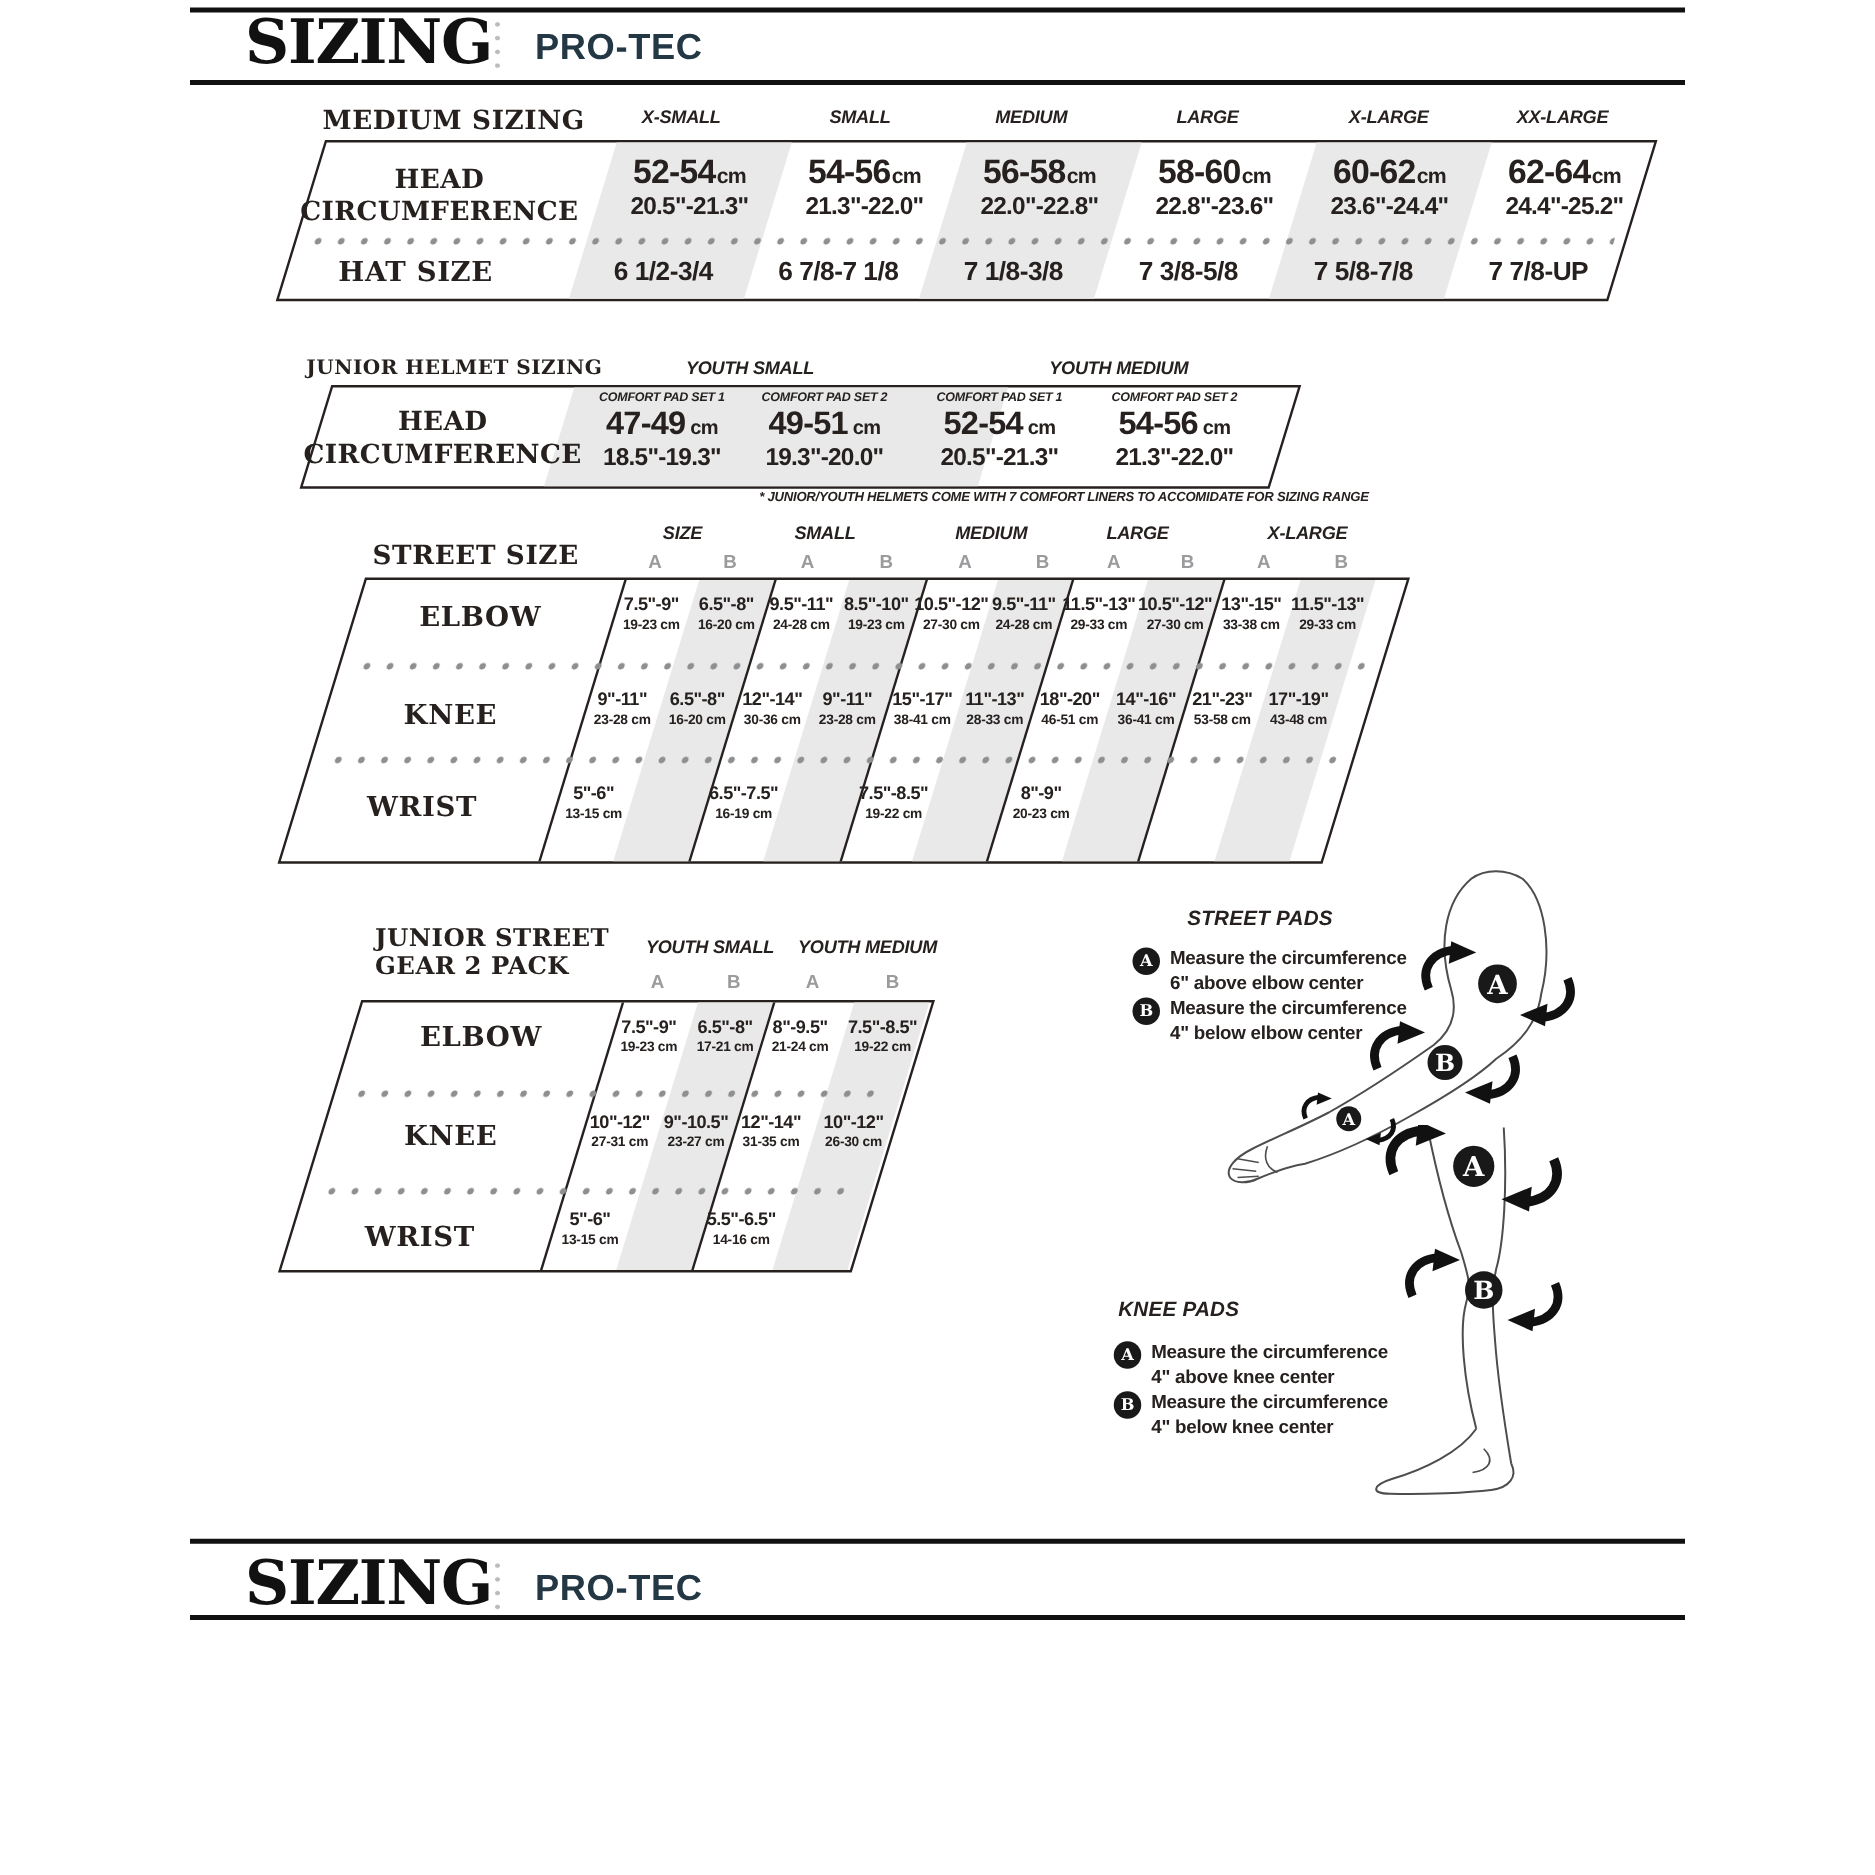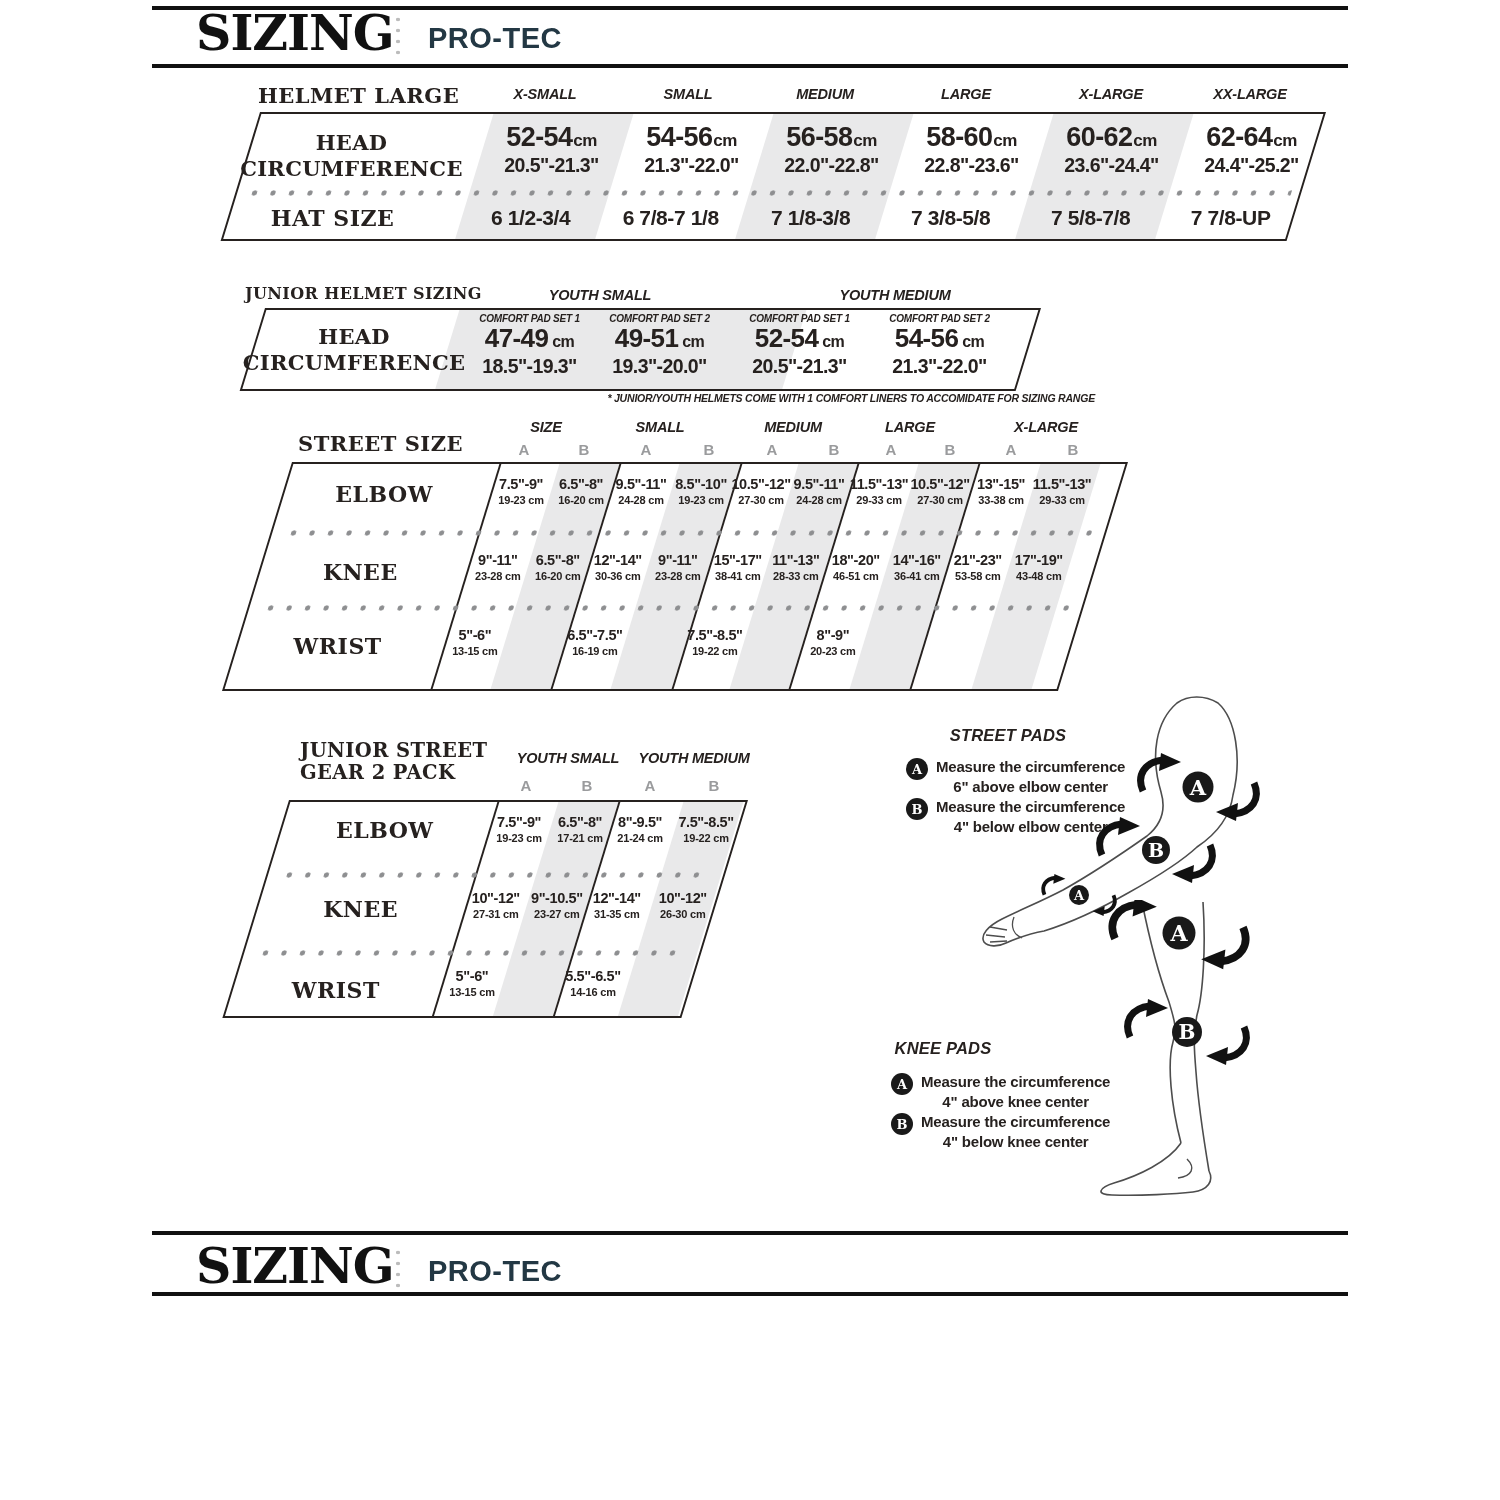--- a/index.html
+++ b/index.html
@@ -30,38 +30,38 @@
   .hat{font-size:21px;font-weight:700;letter-spacing:-.4px;}
   .sin{font-size:14.5px;font-weight:700;letter-spacing:-.4px;}
   .scm{font-size:11px;font-weight:700;letter-spacing:-.2px;margin-top:2px;}
   .sechead{font-size:21px;letter-spacing:.5px;}
   .ghead{position:absolute;font-size:14.5px;font-weight:700;font-style:italic;text-align:center;width:120px;letter-spacing:-.2px;}
   .ab{position:absolute;font-size:15px;font-weight:700;color:#9a9b9d;width:30px;text-align:center;}
   .padset{font-size:10px;font-weight:700;font-style:italic;letter-spacing:-.2px;}
   .jbig{font-size:26px;font-weight:700;letter-spacing:-.6px;}
   .note{font-size:10.5px;font-weight:700;font-style:italic;letter-spacing:-.2px;}
   .gtitle{font-size:16.5px;font-weight:700;font-style:italic;letter-spacing:.2px;text-align:center;width:200px;}
-  .mtext{font-size:15px;font-weight:700;line-height:1.3;letter-spacing:-.2px;text-align:center;}
+  .mtext{font-size:15px;font-weight:700;line-height:1.3;letter-spacing:-.2px;}
   .bullet{position:absolute;width:22px;height:22px;border-radius:50%;background:#191919;color:#fff;
           display:flex;align-items:center;justify-content:center;
           font-family:"DejaVu Serif",serif;font-weight:700;font-size:13px;}
   svg text.mk{font-family:"DejaVu Serif",serif;font-weight:700;fill:#fff;text-anchor:middle;}
 </style>
 </head>
 <body>
 
 <div id="page">
 
   <div class="rule" style="top:6px"></div>
   <div class="abs brand" style="left:196px;top:4px">SIZING</div>
   <div class="abs vdots" style="left:396px;top:14px;height:44px"></div>
   <div class="abs logo" style="left:428px;top:22px">PRO-TEC</div>
   <div class="rule" style="top:64px"></div>
 
-  <div class="abs slab sechead" style="left:258px;top:83px">HELMET LARGE</div>
+  <div class="abs slab sechead" style="left:258px;top:83px">MEDIUM SIZING</div>
   <div class="ghead" style="left:485px;top:86px">X-SMALL</div>
   <div class="ghead" style="left:628px;top:86px">SMALL</div>
   <div class="ghead" style="left:765px;top:86px">MEDIUM</div>
   <div class="ghead" style="left:906px;top:86px">LARGE</div>
   <div class="ghead" style="left:1051px;top:86px">X-LARGE</div>
   <div class="ghead" style="left:1190px;top:86px">XX-LARGE</div>
 
   <div class="ptable" style="left:260px;top:112px;width:1062px;height:125px">
     <div class="stripe" style="left:232px;width:140px"></div>
     <div class="stripe" style="left:512px;width:140px"></div>
@@ -133,21 +133,21 @@
       <div class="padset">COMFORT PAD SET 1</div>
       <div class="jbig"><span>52-54</span><span class="suf2">cm</span></div>
       <div class="inch">20.5"-21.3"</div>
       </div>
     <div class="cell" style="left:614px;top:3px;width:140px">
       <div class="padset">COMFORT PAD SET 2</div>
       <div class="jbig"><span>54-56</span><span class="suf2">cm</span></div>
       <div class="inch">21.3"-22.0"</div>
       </div>
   </div>
-  <div class="abs note" style="left:595px;top:392px;width:500px;text-align:right">* JUNIOR/YOUTH HELMETS COME WITH 1 COMFORT LINERS TO ACCOMIDATE FOR SIZING RANGE</div>
+  <div class="abs note" style="left:595px;top:392px;width:500px;text-align:right">* JUNIOR/YOUTH HELMETS COME WITH 7 COMFORT LINERS TO ACCOMIDATE FOR SIZING RANGE</div>
 
   <div class="abs slab sechead" style="left:298px;top:431px">STREET SIZE</div>
   <div class="ghead" style="left:486px;top:419px">SIZE</div>
   <div class="ghead" style="left:600px;top:419px">SMALL</div>
   <div class="ghead" style="left:733px;top:419px">MEDIUM</div>
   <div class="ghead" style="left:850px;top:419px">LARGE</div>
   <div class="ghead" style="left:986px;top:419px">X-LARGE</div>
   <div class="ab" style="left:509px;top:441px">A</div>
   <div class="ab" style="left:569px;top:441px">B</div>
   <div class="ab" style="left:631px;top:441px">A</div>

